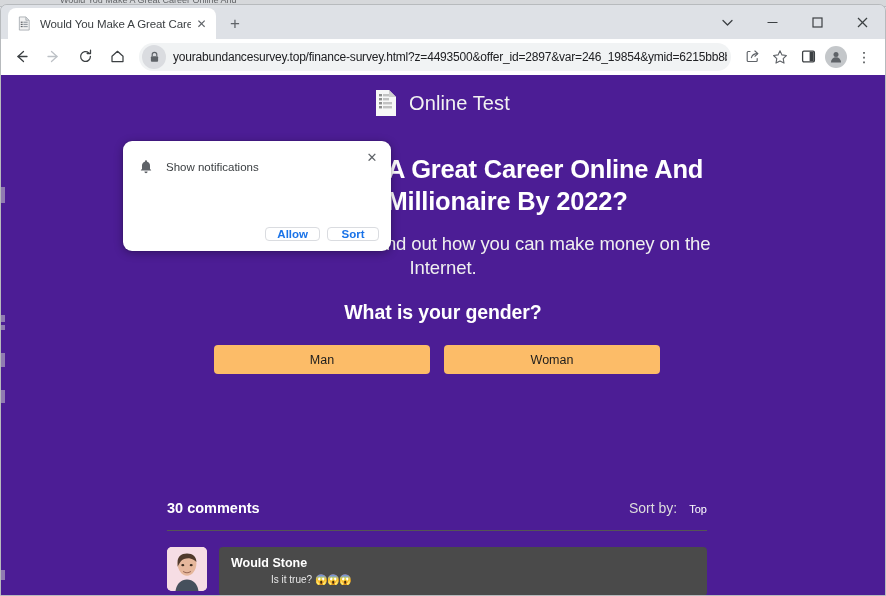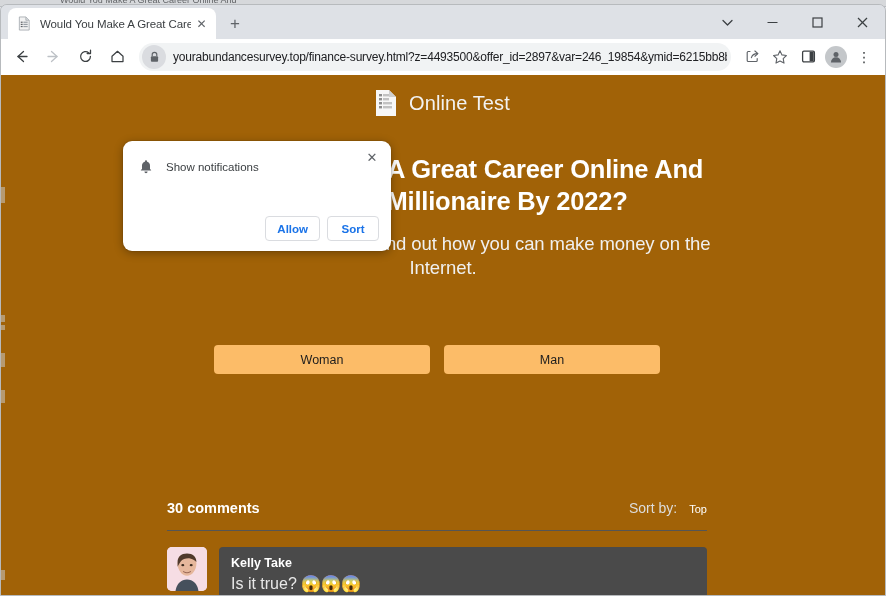--- a/index.html
+++ b/index.html
@@ -116,21 +116,21 @@
   }
   .avatar-btn {
     width: 22px; height: 22px; border-radius: 50%;
     background: #c4c7ca; display: flex; align-items: center;
     justify-content: center; color: #5f6368;
   }
 
   
   .viewport {
     position: relative;
-    height: 521px; background: #a16207; overflow: hidden;
+    height: 521px; background: #4c1d95; overflow: hidden;
   }
 
   
   .edge-mark {
     position: absolute; left: 0; width: 4px;
     background: #c9c9c9; opacity: .55;
   }
 
   
   .site-header {
@@ -202,21 +202,21 @@
   .comment-avatar {
     width: 40px; height: 44px; flex: 0 0 40px; margin-right: 12px;
     border-radius: 5px; overflow: hidden; background: #f5dbe2;
     position: relative;
   }
   .bubble {
     flex: 1 1 auto; background: #4a4a4a;
     border-radius: 4px; padding: 9px 12px 11px 12px; min-height: 49px;
   }
   .cname { font-size: 12.5px; font-weight: 700; color: #ffffff; }
-  .ctext { font-size: 16px; color: #e8e8e8; margin-top: 4px; }
+  .ctext { font-size: 10px; color: #e8e8e8; margin-top: 4px; margin-left: 40px; }
 
   
   .permbubble {
     position: absolute; left: 122px; top: 66px;
     width: 268px; height: 110px;
     background: #ffffff; border-radius: 9px;
     box-shadow: 0 2px 10px rgba(0,0,0,.32), 0 0 0 1px rgba(0,0,0,.06);
     z-index: 50; padding: 14px 16px 0 16px;
   }
   .perm-close {
@@ -231,21 +231,21 @@
   .perm-row {
     display: flex; align-items: center; margin-top: 4px;
   }
   .bell { width: 14px; height: 16px; flex: 0 0 14px; margin-right: 13px; }
   .perm-sub { font-size: 11.5px; color: #3c4043; }
   .perm-actions {
     position: absolute; right: 12px; bottom: 10px;
     display: flex; gap: 7px;
   }
   .perm-btn {
-    min-width: 52px; height: 25px; padding: 0 11px;
+    min-width: 52px; height: 14px; padding: 0 11px;
     border: 1px solid #dadce0; border-radius: 4px; background: #fff;
     font-family: "Liberation Sans", sans-serif;
     font-size: 11.5px; font-weight: 700; color: #1a73e8;
     display: flex; align-items: center; justify-content: center;
     cursor: pointer;
   }
 </style>
 </head>
 <body>
 
@@ -390,24 +390,25 @@
         </svg>
       </span>
       <span class="site-name">Online Test</span>
     </div>
 
     <div class="hero">
       <div class="headline">Would You Make A Great Career Online And Become A Millionaire By 2022?</div>
       <div class="subhead">Take this FREE test and find out how you can make money on the Internet.</div>
     </div>
 
+    <div class="question">What is your gender?</div>
 
     <div class="answers">
+      <button class="ansbtn">Man</button>
       <button class="ansbtn">Woman</button>
-      <button class="ansbtn">Man</button>
     </div>
 
     <div class="comments">
       <div class="comments-head">
         <span class="comments-count">30 comments</span>
         <span class="sortwrap">
           <span class="sort-label">Sort by:</span>
           <span class="sort-value">Top</span>
         </span>
       </div>
@@ -418,21 +419,21 @@
             <rect width="40" height="44" fill="#f6dde4"></rect>
             <path d="M20 7c6.2 0 9.4 3.6 9.4 9.5 0 6.6-4.3 12.3-9.4 12.3s-9.4-5.7-9.4-12.3C10.6 10.6 13.8 7 20 7z" fill="#e6b79c"></path>
             <path d="M10.6 15c0-5.6 3.6-8.6 9.4-8.6S29.4 9.4 29.4 15c-1.6-2-4.1-3.3-6.3-3.6-3.3-.5-7.6.6-9.4 3-1.2 1.6-2.1 3.5-3.1 5.4z" fill="#503a2c"></path>
             <path d="M8.5 44c1.2-7.3 5.6-11.4 11.5-11.4S30.3 36.7 31.5 44z" fill="#46505c"></path>
             <ellipse cx="15.8" cy="18.2" rx="1.5" ry="1.1" fill="#3a2a20"></ellipse>
             <ellipse cx="24.2" cy="18.2" rx="1.5" ry="1.1" fill="#3a2a20"></ellipse>
             <path d="M16.5 24.6c1.9 1.3 5.1 1.3 7 0" fill="none" stroke="#9c6a58" stroke-width="1.1" stroke-linecap="round"></path>
           </svg>
         </span>
         <span class="bubble">
-          <span class="cname" style="display:block;">Kelly Take</span>
+          <span class="cname" style="display:block;">Would Stone</span>
           <span class="ctext" style="display:block;">Is it true? 😱😱😱</span>
         </span>
       </div>
     </div>
 
     <div class="permbubble">
       <div class="perm-close">✕</div>
       <div class="perm-row">
         <span class="bell">
           <svg viewBox="0 0 14 16" width="14" height="16">

